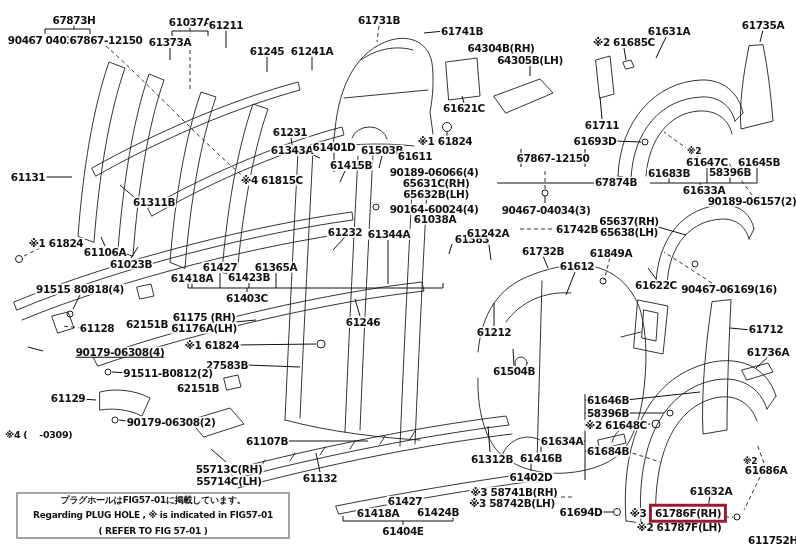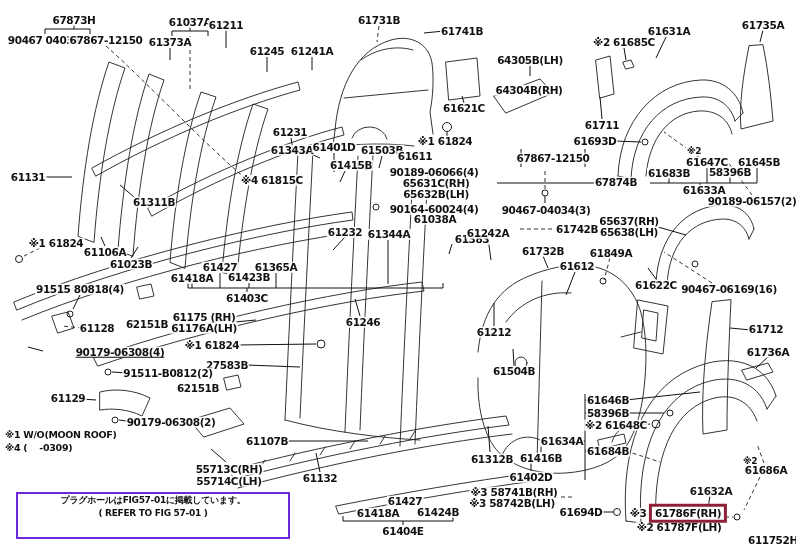--- a/index.html
+++ b/index.html
@@ -7,22 +7,22 @@
        font-family:"DejaVu Sans","Liberation Sans",sans-serif;color:#111;}
   #art-layer{position:absolute;left:0;top:0;z-index:0;}
   #labels{position:absolute;left:0;top:0;width:796px;height:549px;z-index:2;}
   .lbl{position:absolute;transform:translate(-50%,-50%);font-weight:700;font-size:10.5px;
        line-height:1;letter-spacing:-0.4px;white-space:pre;background:rgba(255,255,255,.88);
        padding:0 1px;}
   .lbl.sm{font-size:9px;}
   .lbl.hl{border:3px solid var(--hl,#8e2038);padding:1px 3px;background:#fff;z-index:6;}
   #notes{position:absolute;z-index:3;}
   .note-line{font-weight:700;font-size:9.5px;line-height:12.6px;white-space:pre;letter-spacing:-0.3px;}
-  #info-box{position:absolute;border:2px solid #6d28d9;z-index:3;background:#fff;
-            display:flex;flex-direction:column;justify-content:flex-start;text-align:center;}
+  #info-box{position:absolute;border:2px solid #a3a3a3;z-index:3;background:#fff;
+            display:flex;flex-direction:column;justify-content:space-between;text-align:center;}
   .info-line{font-weight:700;font-size:9px;line-height:12.5px;letter-spacing:-0.3px;white-space:pre;}
   #figure-code{position:absolute;left:748px;top:534px;font-weight:700;font-size:10.5px;
                letter-spacing:-0.4px;z-index:3;}
 </style>
 </head>
 <body>
 
 <svg id="art-layer" width="796" height="549" viewBox="0 0 796 549" aria-hidden="true">
   <g fill="none" stroke="#1e1e1e" stroke-width="0.9" stroke-linecap="round" stroke-linejoin="round">
 
@@ -173,21 +173,21 @@
     <span class="lbl" style="left: 74px; top: 20px;">67873H</span>
     <span class="lbl" style="left: 44px; top: 40px;">90467 04034</span>
     <span class="lbl" style="left: 106px; top: 40px;">67867-12150</span>
     <span class="lbl" style="left: 170px; top: 42px;">61373A</span>
     <span class="lbl" style="left: 190px; top: 22px;">61037A</span>
     <span class="lbl" style="left: 226px; top: 25px;">61211</span>
     <span class="lbl" style="left: 267px; top: 51px;">61245</span>
     <span class="lbl" style="left: 312px; top: 51px;">61241A</span>
     <span class="lbl" style="left: 379px; top: 20px;">61731B</span>
     <span class="lbl" style="left: 462px; top: 31px;">61741B</span>
-    <span class="lbl" style="left: 529px; top: 48px; margin-top: 42px;">64304B(RH)</span>
+    <span class="lbl" style="left: 501px; top: 48px;">64304B(RH)</span>
     <span class="lbl" style="left: 530px; top: 60px;">64305B(LH)</span>
     <span class="lbl" style="left: 464px; top: 108px;">61621C</span>
     <span class="lbl" style="left: 624px; top: 42px;">※2 61685C</span>
     <span class="lbl" style="left: 669px; top: 31px;">61631A</span>
     <span class="lbl" style="left: 763px; top: 25px;">61735A</span>
     <span class="lbl" style="left: 28px; top: 177px;">61131</span>
     <span class="lbl" style="left: 154px; top: 202px;">61311B</span>
     <span class="lbl" style="left: 290px; top: 132px;">61231</span>
     <span class="lbl" style="left: 292px; top: 150px;">61343A</span>
     <span class="lbl" style="left: 334px; top: 147px;">61401D</span>
@@ -271,22 +271,22 @@
     <span class="lbl sm" style="left: 750px; top: 461px;">※2</span>
     <span class="lbl" style="left: 766px; top: 470px;">61686A</span>
     <span class="lbl" style="left: 581px; top: 512px;">61694D</span>
     <span class="lbl" style="left: 711px; top: 491px;">61632A</span>
     <span class="lbl" style="left: 638px; top: 513px;">※3</span>
     <span class="lbl hl" style="left: 688px; top: 513px;">61786F(RH)</span>
     <span class="lbl" style="left: 679px; top: 527px;">※2 61787F(LH)</span>
   </div>
 
 <div id="notes" style="left: 5px; top: 429px;">
-    <div class="note-line">※1 W/O(MOON ROOF)</div>
     <div class="note-line">※4 (    -0309)</div>
   </div>
 
 <div id="info-box" style="left: 16px; top: 492px; width: 270px; height: 43px;">
     <div class="info-line">プラグホールはFIG57-01に掲載しています。</div>
+    <div class="info-line">Regarding PLUG HOLE , ※ is indicated in FIG57-01</div>
     <div class="info-line">( REFER TO FIG 57-01 )</div>
   </div>
 
 <div id="figure-code">611752H</div>
 
 </body></html>

